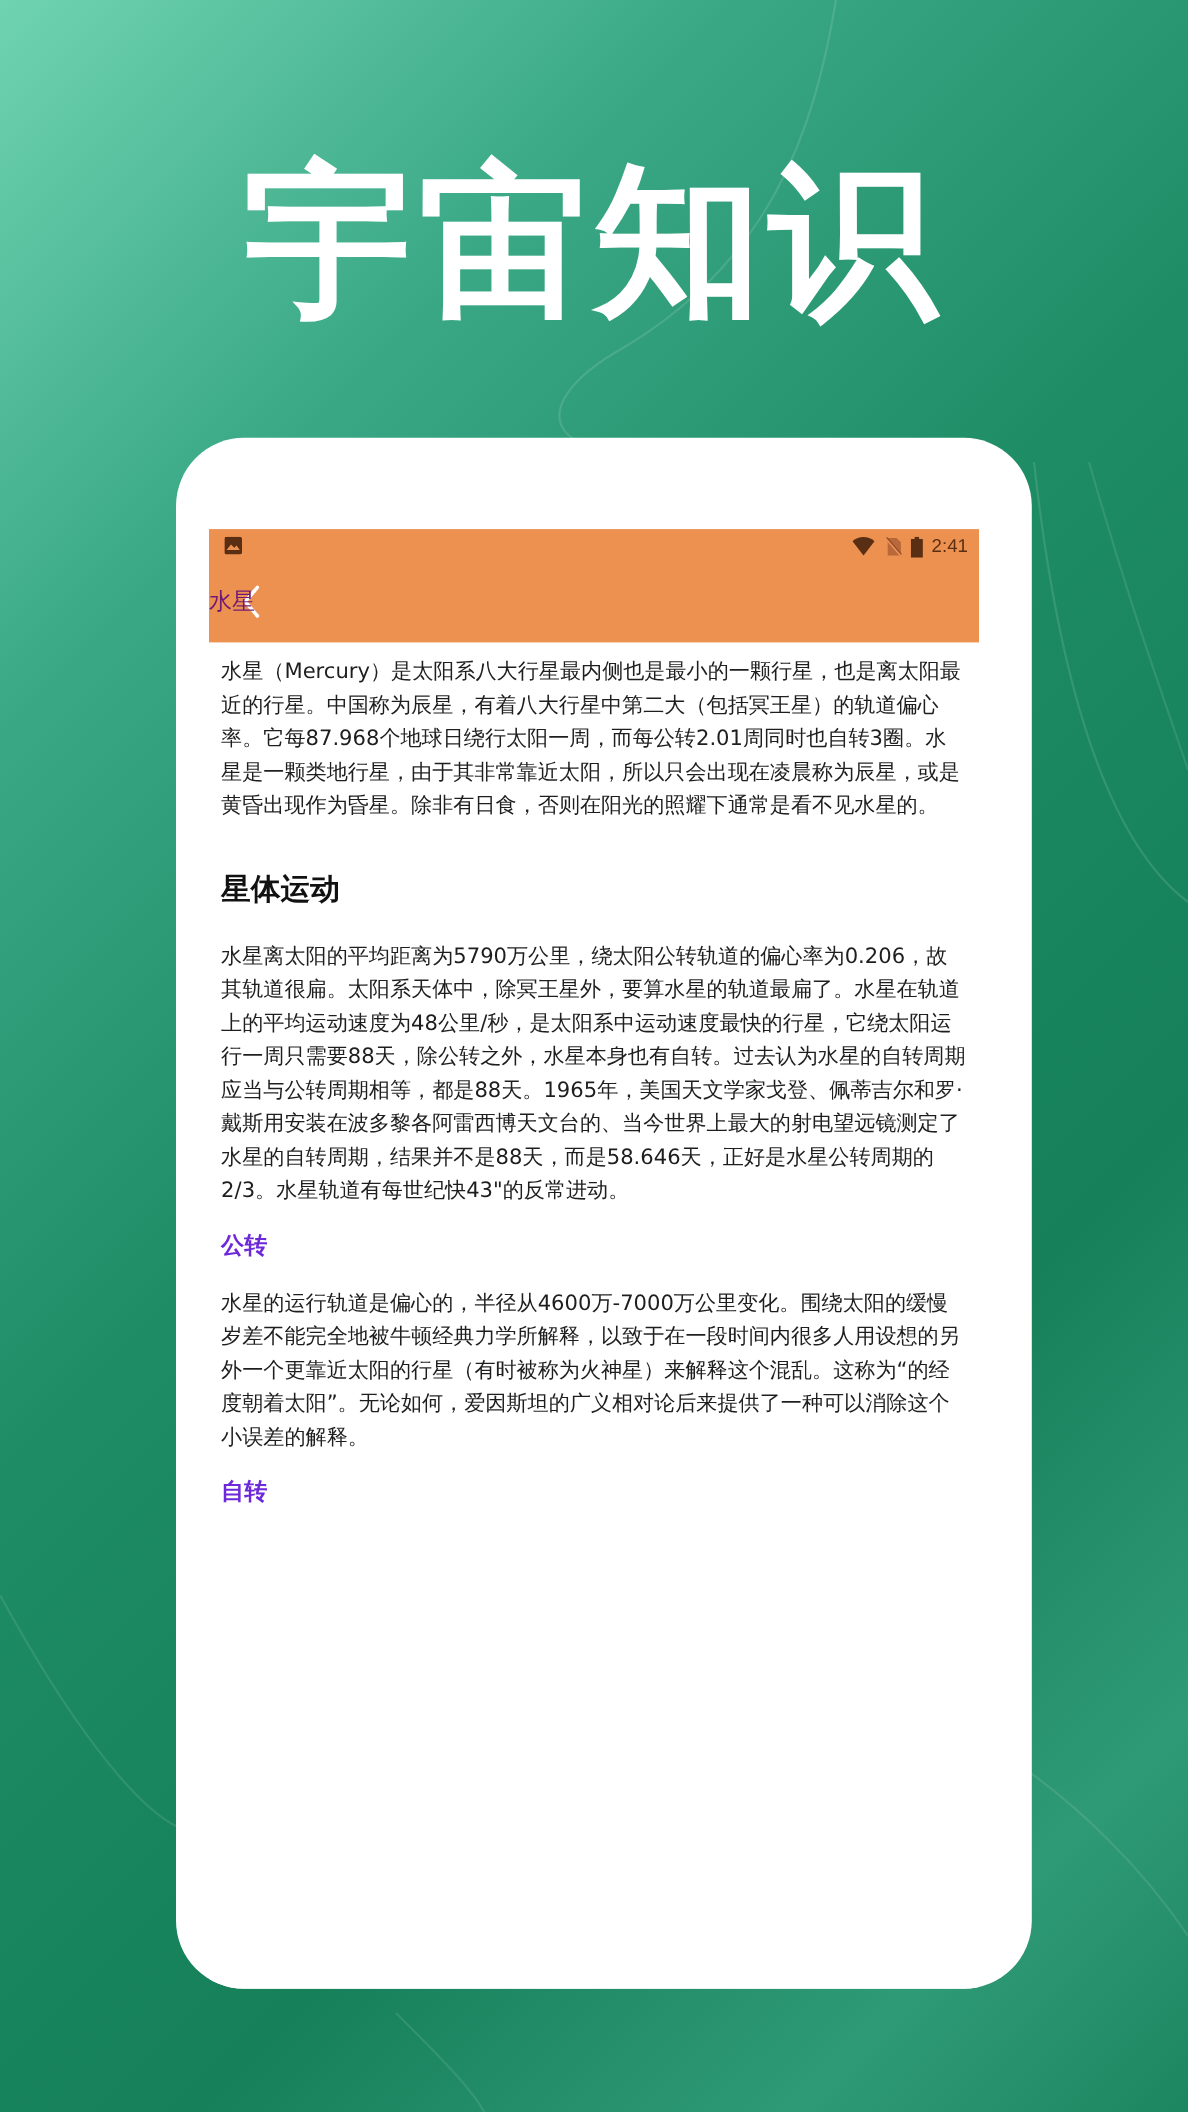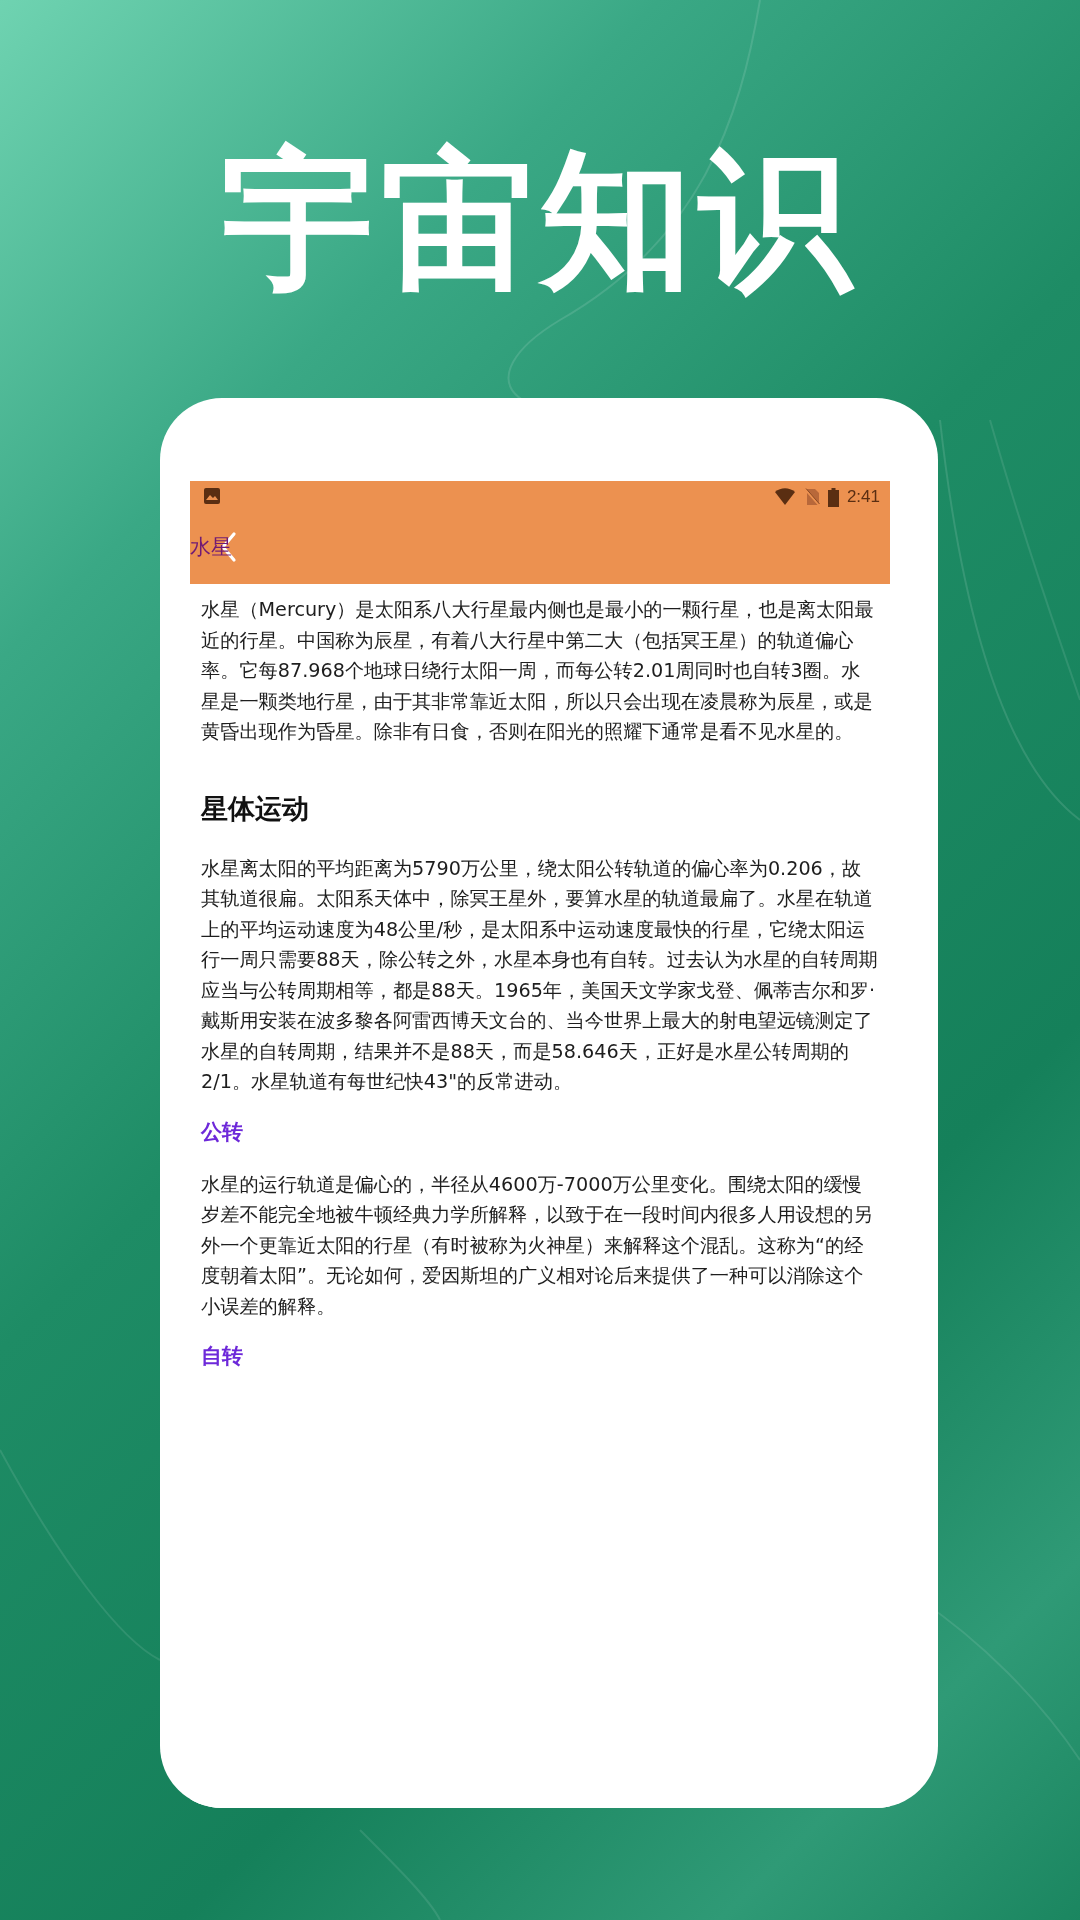--- a/index.html
+++ b/index.html
@@ -177,21 +177,21 @@
           </svg>
         </div>
         <div class="toolbar-title">水星</div>
       </div>
     </div>
 
     <div class="content">
       <p>水星（Mercury）是太阳系八大行星最内侧也是最小的一颗行星，也是离太阳最近的行星。中国称为辰星，有着八大行星中第二大（包括冥王星）的轨道偏心率。它每87.968个地球日绕行太阳一周，而每公转2.01周同时也自转3圈。水星是一颗类地行星，由于其非常靠近太阳，所以只会出现在凌晨称为辰星，或是黄昏出现作为昏星。除非有日食，否则在阳光的照耀下通常是看不见水星的。</p>
 
       <h2>星体运动</h2>
-      <p>水星离太阳的平均距离为5790万公里，绕太阳公转轨道的偏心率为0.206，故其轨道很扁。太阳系天体中，除冥王星外，要算水星的轨道最扁了。水星在轨道上的平均运动速度为48公里/秒，是太阳系中运动速度最快的行星，它绕太阳运行一周只需要88天，除公转之外，水星本身也有自转。过去认为水星的自转周期应当与公转周期相等，都是88天。1965年，美国天文学家戈登、佩蒂吉尔和罗·戴斯用安装在波多黎各阿雷西博天文台的、当今世界上最大的射电望远镜测定了水星的自转周期，结果并不是88天，而是58.646天，正好是水星公转周期的2/1。水星轨道有每世纪快43"的反常进动。</p>
+      <p>水星离太阳的平均距离为5790万公里，绕太阳公转轨道的偏心率为0.206，故其轨道很扁。太阳系天体中，除冥王星外，要算水星的轨道最扁了。水星在轨道上的平均运动速度为48公里/秒，是太阳系中运动速度最快的行星，它绕太阳运行一周只需要88天，除公转之外，水星本身也有自转。过去认为水星的自转周期应当与公转周期相等，都是88天。1965年，美国天文学家戈登、佩蒂吉尔和罗·戴斯用安装在波多黎各阿雷西博天文台的、当今世界上最大的射电望远镜测定了水星的自转周期，结果并不是88天，而是58.646天，正好是水星公转周期的2/3。水星轨道有每世纪快43"的反常进动。</p>
 
       <h3>公转</h3>
       <p>水星的运行轨道是偏心的，半径从4600万-7000万公里变化。围绕太阳的缓慢岁差不能完全地被牛顿经典力学所解释，以致于在一段时间内很多人用设想的另外一个更靠近太阳的行星（有时被称为火神星）来解释这个混乱。这称为“的经度朝着太阳”。无论如何，爱因斯坦的广义相对论后来提供了一种可以消除这个小误差的解释。</p>
 
       <h3>自转</h3>
     </div>
   </div>
 </div>
 
 </body></html>

